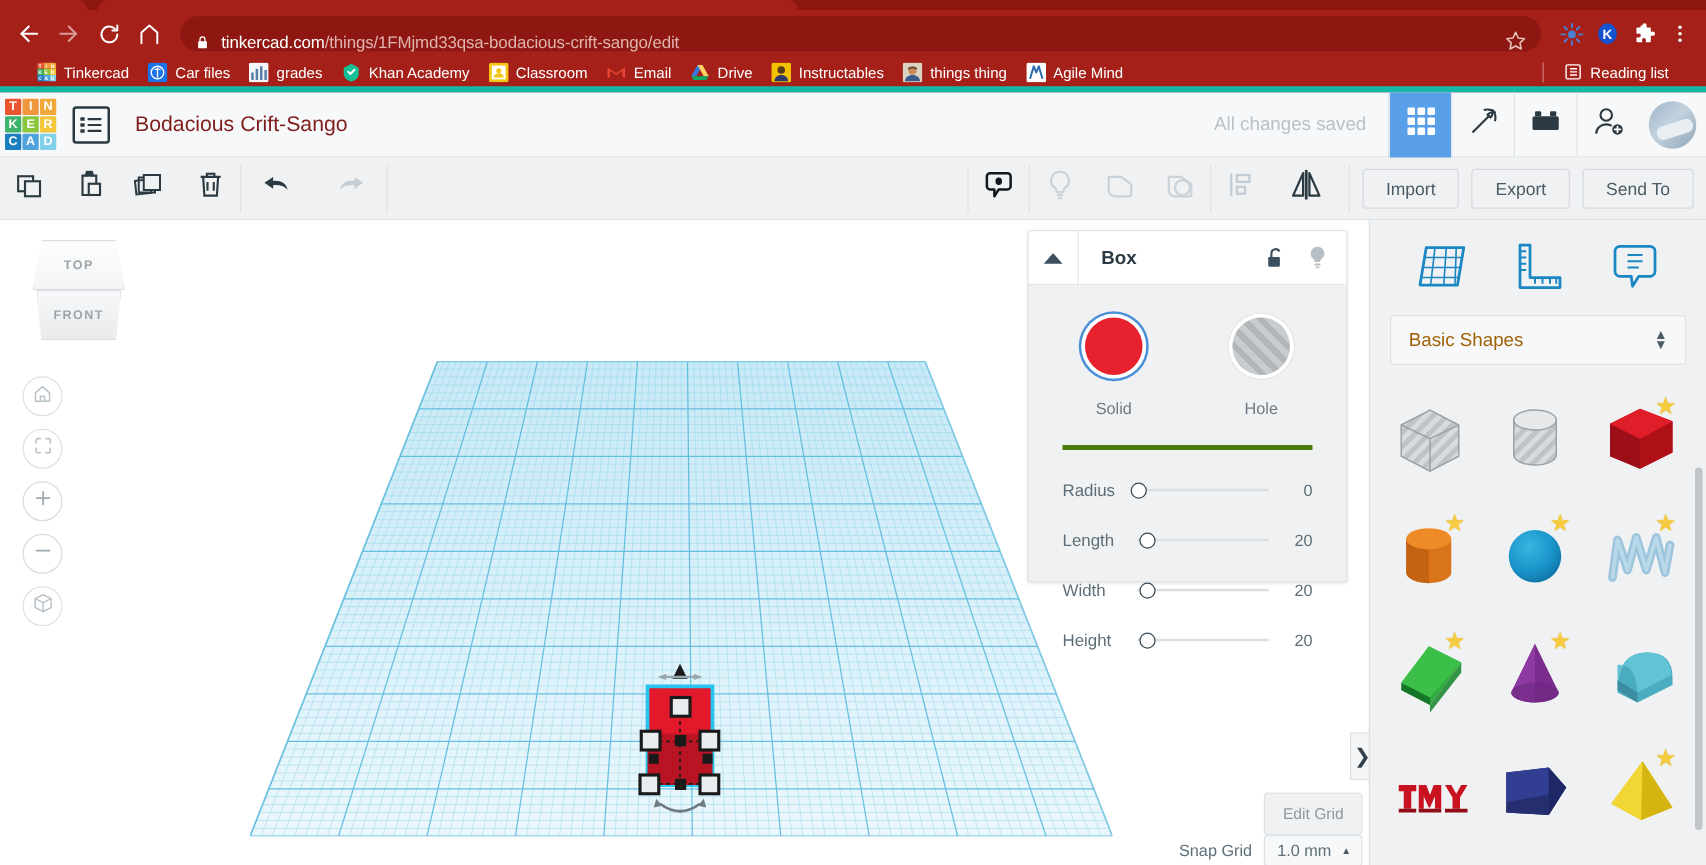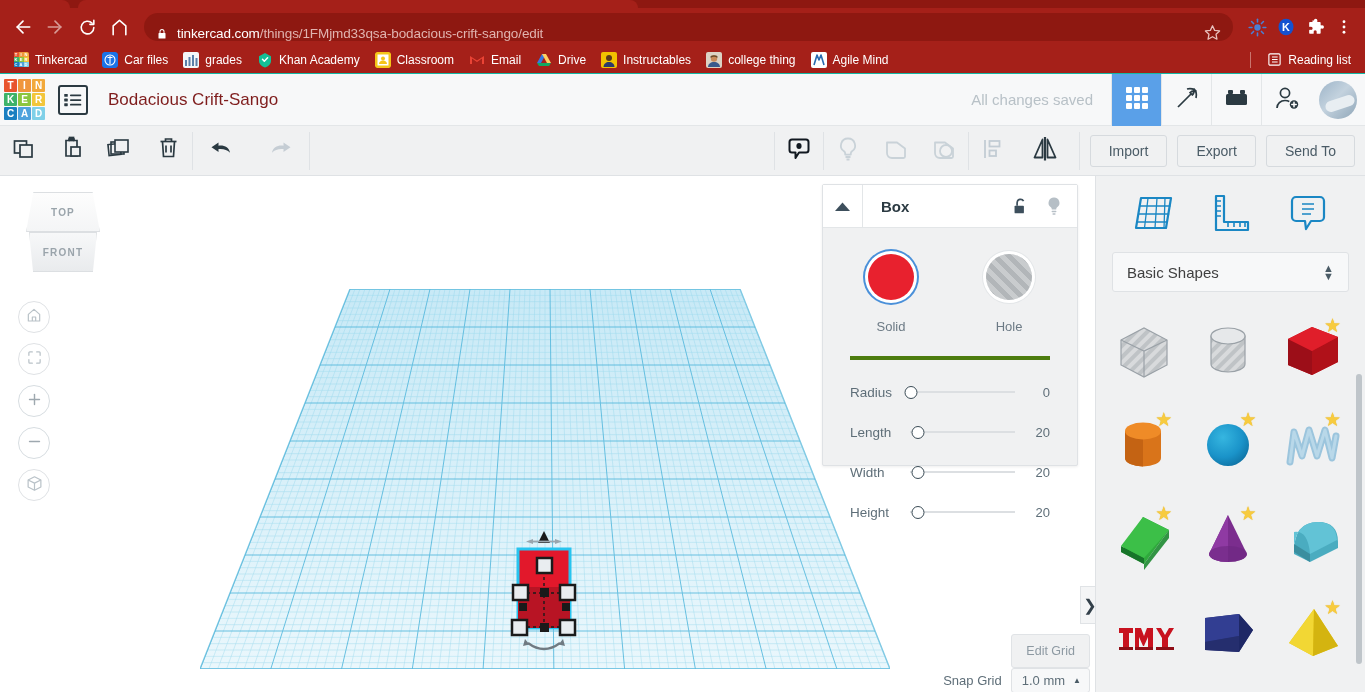--- a/index.html
+++ b/index.html
@@ -44,22 +44,22 @@
     font-size: 13.5px; color: #ffffff; white-space: nowrap;
     letter-spacing: -0.1px;
   }
   #url-text .dim { color: #e0b3af; }
   #star-icon { margin-left: auto; padding-left: 10px; display:flex; }
 
   .ext-icon { width: 26px; height: 26px; margin-left: 3px;
     display: flex; align-items: center; justify-content: center; }
 
   #bookmarks {
-    height: 28px; display: flex; align-items: center; padding: 0 6px;
-    background: #a52019; border-bottom: 1px solid #14b8a6;
+    height: 28px; display: flex; align-items: center; padding: 0 22px;
+    background: #a52019; border-bottom: 5px solid #14b8a6;
   }
   .bm {
     display: flex; align-items: center; height: 22px;
     padding: 0 7px; border-radius: 4px; margin-right: 1px;
     white-space: nowrap;
   }
   .bm-label { font-size: 12px; color: #ffffff; }
   .bm-ico { width: 16px; height: 16px; margin-right: 6px; flex-shrink: 0;
     display: flex; align-items: center; justify-content: center;
     font-size: 9px; border-radius: 2px; overflow: hidden; }
@@ -224,21 +224,21 @@
     position: absolute; right: 0; top: 0; width: 270px; height: 518px;
     background: #f0f1f2; border-left: 1px solid #dfe2e5;
   }
   #sb-icons { display: flex; justify-content: space-around; padding: 16px 18px 10px; }
   .sb-icon { width: 54px; height: 46px; display: flex; align-items: center; justify-content: center; }
   #shape-select {
     margin: 4px 16px 12px; height: 40px; background: #f7f8f9;
     border: 1px solid #dfe2e5; border-radius: 3px; display: flex;
     align-items: center; padding: 0 14px; position: relative;
   }
-  #shape-select-label { font-size: 15px; color: #404040; }
+  #shape-select-label { font-size: 15px; color: #a16207; }
   #shape-select-arrows { margin-left: auto; color: #4a5b66; line-height: 8px; font-size: 11px; text-align:center;}
   #shape-grid {
     display: grid; grid-template-columns: repeat(3, 1fr);
     row-gap: 0px; padding: 0 10px 0 6px; position: relative;
   }
   .shape-cell {
     height: 94px; display: flex; align-items: center; justify-content: center;
     position: relative;
   }
   .star {
@@ -451,21 +451,21 @@
 
     <div class="bm">
       <span class="bm-ico">
         <svg width="16" height="16" viewBox="0 0 16 16">
             <rect width="16" height="16" fill="#dcd2c4"></rect>
             <circle cx="8" cy="6.5" r="3.2" fill="#c98b5a"></circle>
             <path d="M2 15c0-3 2.7-5 6-5s6 2 6 5z" fill="#3a5a8c"></path>
             <path d="M5 5.5c0-2 6-2 6 0" stroke="#6b4a2a" stroke-width="1.5" fill="none"></path>
           </svg>
       </span>
-      <span class="bm-label">college thing</span>
+      <span class="bm-label">things thing</span>
     </div>
 
     <div class="bm">
       <span class="bm-ico">
         <svg width="16" height="16" viewBox="0 0 16 16">
             <rect width="16" height="16" fill="#ffffff"></rect>
             <path d="M3 13L6 3l2 5 2-5 3 10" stroke="#2a6bb0" stroke-width="1.6" fill="none" stroke-linejoin="round"></path>
           </svg>
       </span>
       <span class="bm-label">Agile Mind</span>

